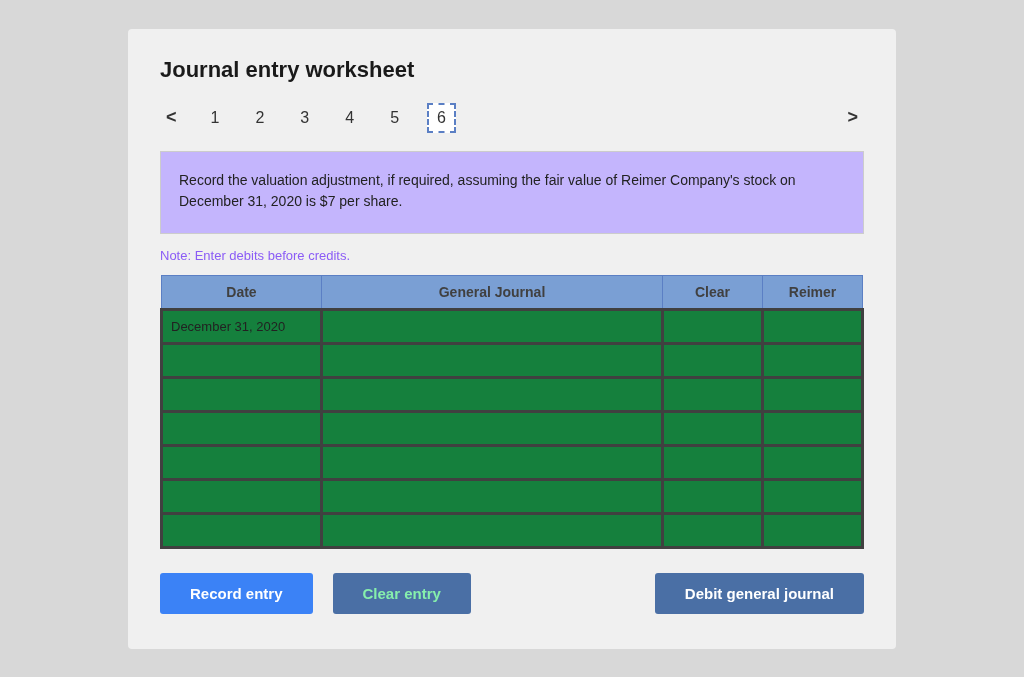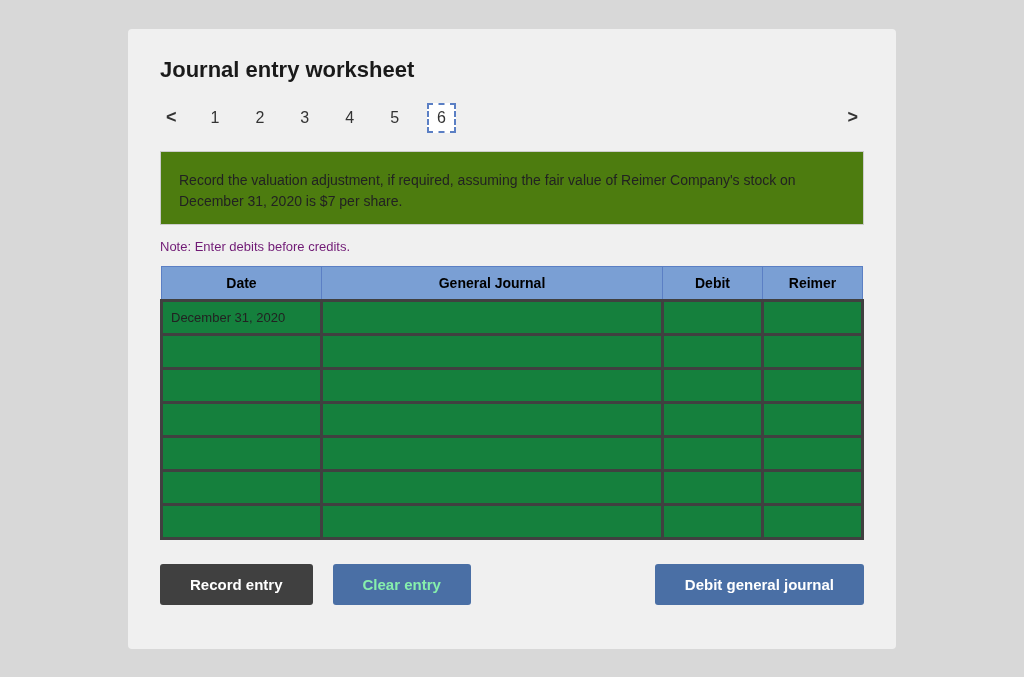--- a/index.html
+++ b/index.html
@@ -43,41 +43,41 @@
       font-size: 16px;
       color: #333;
       cursor: pointer;
       padding: 4px 8px;
     }
     .pag-num.active {
       border: 2px dashed #5b7fc4;
       background: #fff;
     }
     .description-box {
-      background: #4d7c0f;
+      background: #c4b5fd;
       border: 1px solid #ccc;
-      padding: 18px 18px 12px 18px;
+      padding: 18px 18px 21px 18px;
       margin-bottom: 14px;
       font-size: 14px;
       color: #222;
       line-height: 1.5;
     }
     .note {
       font-size: 13px;
-      color: #701a75;
+      color: #8b5cf6;
       margin-bottom: 12px;
     }
     .journal-table {
       width: 100%;
       border-collapse: collapse;
       margin-bottom: 24px;
     }
     .journal-table thead tr th {
       background: #7a9fd4;
-      color: #000000;
+      color: #404040;
       font-weight: bold;
       font-size: 14px;
       padding: 8px 10px;
       text-align: center;
       border: 1px solid #5b7fc4;
     }
     .journal-table thead tr th.th-date {
       width: 160px;
       text-align: center;
     }
@@ -118,21 +118,21 @@
       font-size: 13px;
       padding: 0;
       background: transparent;
     }
     .btn-row {
       display: flex;
       align-items: center;
       gap: 0;
     }
     .btn-record {
-      background: #404040;
+      background: #3b82f6;
       color: #fff;
       font-weight: bold;
       font-size: 15px;
       border: none;
       padding: 12px 30px;
       cursor: pointer;
       border-radius: 3px;
       margin-right: 20px;
     }
     .btn-clear {
@@ -178,21 +178,21 @@
     <span>Record the valuation adjustment, if required, assuming the fair value of Reimer Company's stock on December 31, 2020 is $7 per share.</span>
   </div>
 
   <div class="note">Note: Enter debits before credits.</div>
 
   <table class="journal-table">
     <thead>
       <tr>
         <th class="th-date">Date</th>
         <th class="th-journal">General Journal</th>
-        <th class="th-debit">Debit</th>
+        <th class="th-debit">Clear</th>
         <th class="th-credit">Reimer</th>
       </tr>
     </thead>
     <tbody id="table-body">
     <tr>
           <td class="td-date">December 31, 2020</td>
           <td class="td-journal"><input type="text" style=""></td>
           <td class="td-debit"><input type="text" style=""></td>
           <td class="td-credit"><input type="text" style=""></td>
         </tr>

